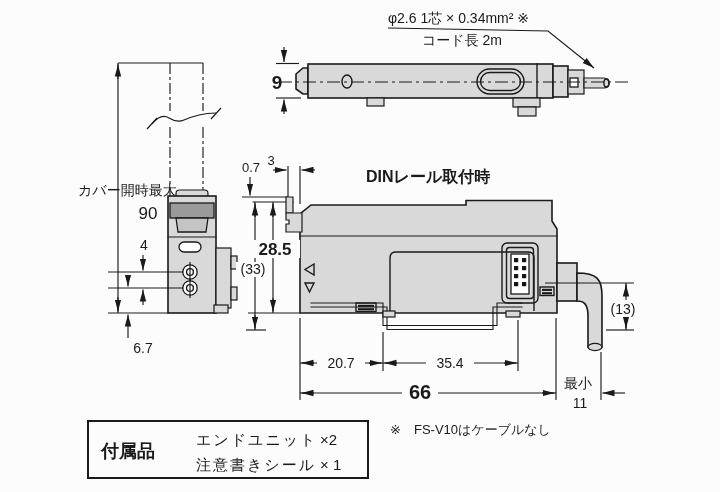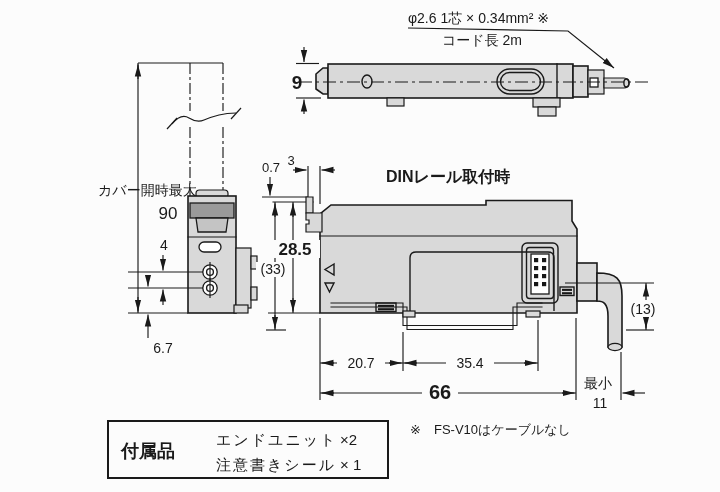--- a/index.html
+++ b/index.html
@@ -3,21 +3,21 @@
 <meta charset="utf-8">
 <style>
   :root{
     --stroke:#1a1a1a;
     --body:#d9d9d9;
     --latch:#9a9a9a;
     --latch2:#c4c4c4;
     --bg:#fcfcfc;
   }
   html,body{margin:0;padding:0;background:var(--bg);}
-  .stage{width:584px;height:492px;position:relative;background:var(--bg);padding-left:20px;}
+  .stage{width:584px;height:492px;position:relative;background:var(--bg);}
   svg{display:block}
   text{fill:var(--stroke);font-family:"Liberation Sans","DejaVu Sans",sans-serif;}
   .ln{stroke:var(--stroke);fill:none;stroke-width:1.4;stroke-linecap:square;}
   .thin{stroke-width:1.1;}
   .ln2{stroke-width:1.9;}
   .dim{stroke:var(--stroke);fill:none;stroke-width:1.15;}
   .dash{stroke-dasharray:11 3 3 3;}
   .cdash{stroke-dasharray:13 4 3 4;}
   .fb{fill:var(--body);stroke:var(--stroke);stroke-width:1.6;}
   .fbt{fill:var(--body);stroke:var(--stroke);stroke-width:1.2;}

